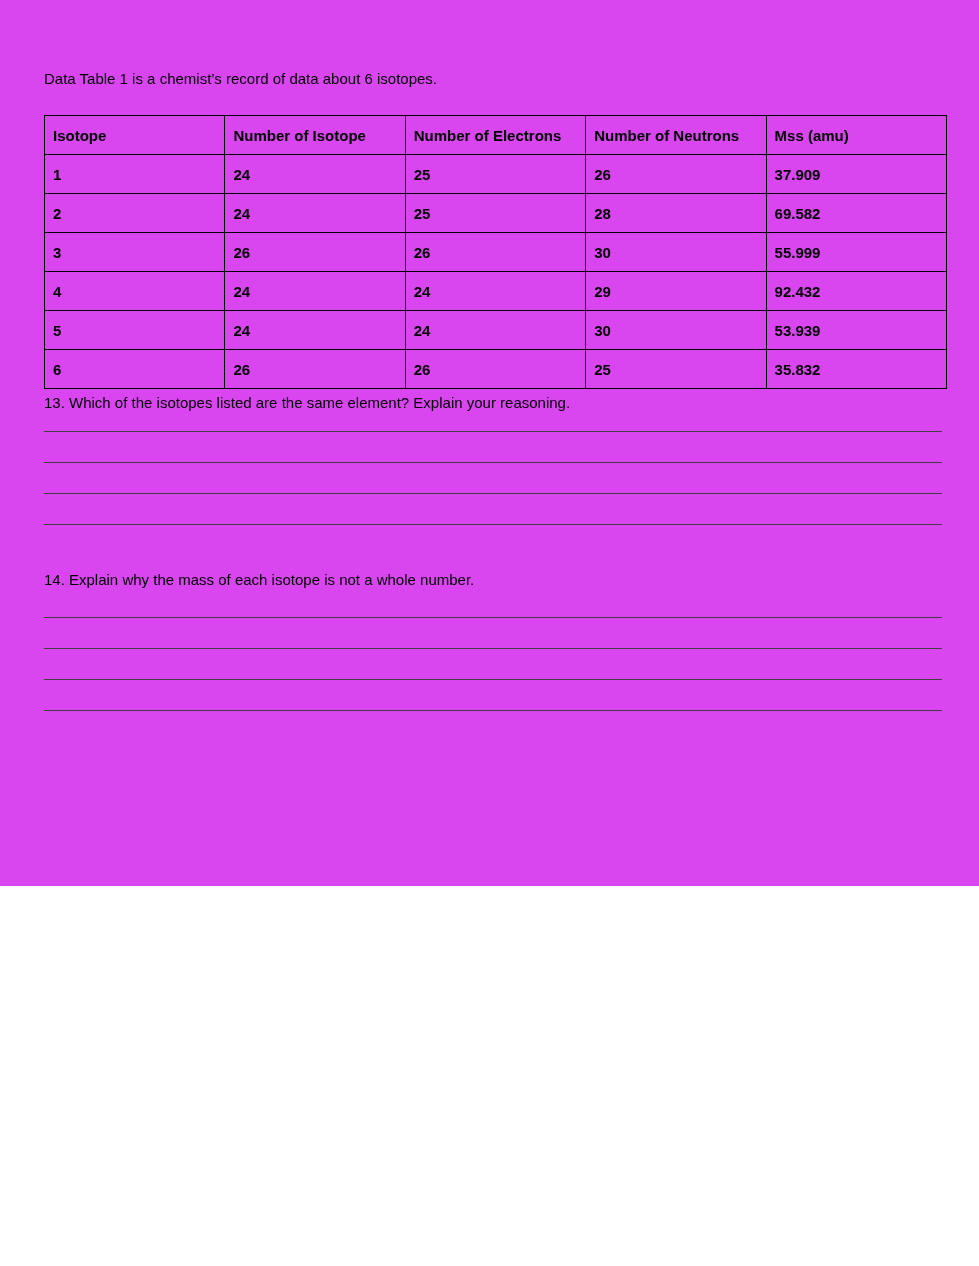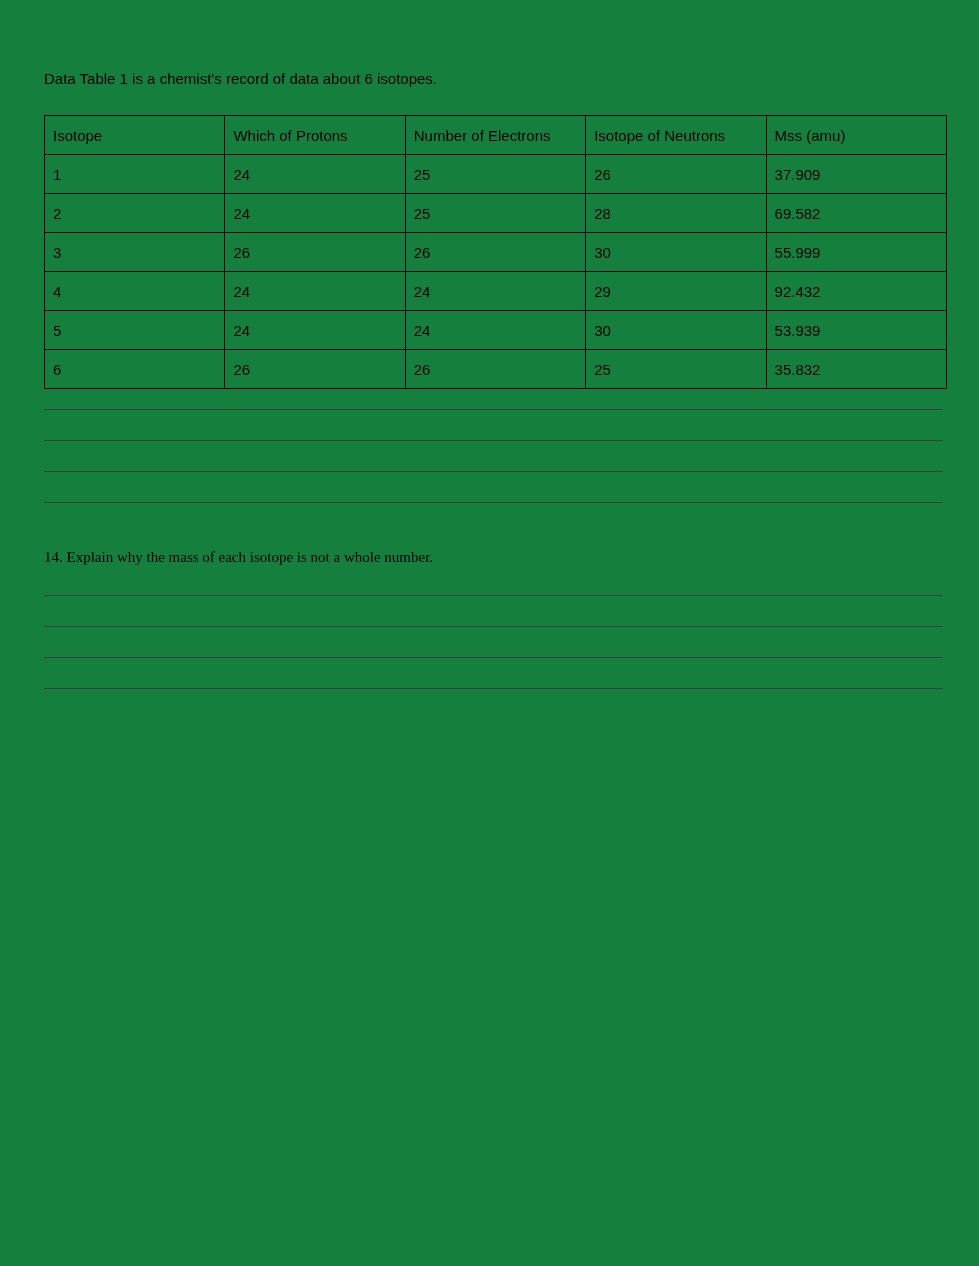--- a/index.html
+++ b/index.html
@@ -5,22 +5,22 @@
   html, body {
     margin: 0;
     padding: 0;
     background: #ffffff;
     font-family: "Liberation Sans", sans-serif;
     color: #000000;
   }
   .page {
     position: relative;
     width: 979px;
-    height: 1266px;
-    background: #15803d;
+    height: 886px;
+    background: #d946ef;
     overflow: hidden;
   }
   .content {
     position: absolute;
     left: 44px;
     top: 0;
     width: 903px;
   }
   .intro {
     margin: 70px 0 0 0;
@@ -32,56 +32,56 @@
     width: 100%;
     border-collapse: collapse;
     table-layout: fixed;
   }
   table.data-table th,
   table.data-table td {
     border: 1.5px solid #000000;
     height: 38px;
     padding: 0 4px 0 8px;
     font-size: 15px;
-    font-weight: normal;
+    font-weight: bold;
     text-align: left;
     vertical-align: middle;
     white-space: nowrap;
     overflow: hidden;
   }
   .question-text {
     margin: 0;
     font-size: 15px;
     line-height: 17px;
   }
   .q13-text { margin-top: 5px; }
-  .q14-text { margin-top: 46px; font-family: Liberation Serif, serif; }
+  .q14-text { margin-top: 46px; }
   .answer-lines { width: 898px; }
   .q13-lines { margin-top: -10px; }
   .q14-lines { margin-top: -1px; }
   .answer-line {
     height: 30px;
     border-bottom: 1.6px solid #3f3f3f;
   }
 </style>
 </head>
 <body>
 
 <div class="page">
   <div class="content">
 
     <p class="intro">Data Table 1 is a chemist’s record of data about 6 isotopes.</p>
 
     <table class="data-table">
       <thead>
         <tr id="header-row">
             <th>Isotope</th>
-            <th>Which of Protons</th>
+            <th>Number of Isotope</th>
             <th>Number of Electrons</th>
-            <th>Isotope of Neutrons</th>
+            <th>Number of Neutrons</th>
             <th>Mss (amu)</th>
           </tr>
       </thead>
       <tbody id="table-body">
           <tr>
             <td>1</td>
             <td>24</td>
             <td>25</td>
             <td>26</td>
             <td>37.909</td>
@@ -118,20 +118,21 @@
             <td>6</td>
             <td>26</td>
             <td>26</td>
             <td>25</td>
             <td>35.832</td>
           </tr>
         </tbody>
     </table>
 
     <section>
+      <p class="question-text q13-text">13. Which of the isotopes listed are the same element? Explain your reasoning.</p>
       <div class="answer-lines q13-lines">
           <div class="answer-line"></div>
           <div class="answer-line"></div>
           <div class="answer-line"></div>
           <div class="answer-line"></div>
         </div>
     </section>
 
     <section>
       <p class="question-text q14-text">14. Explain why the mass of each isotope is not a whole number.</p>

